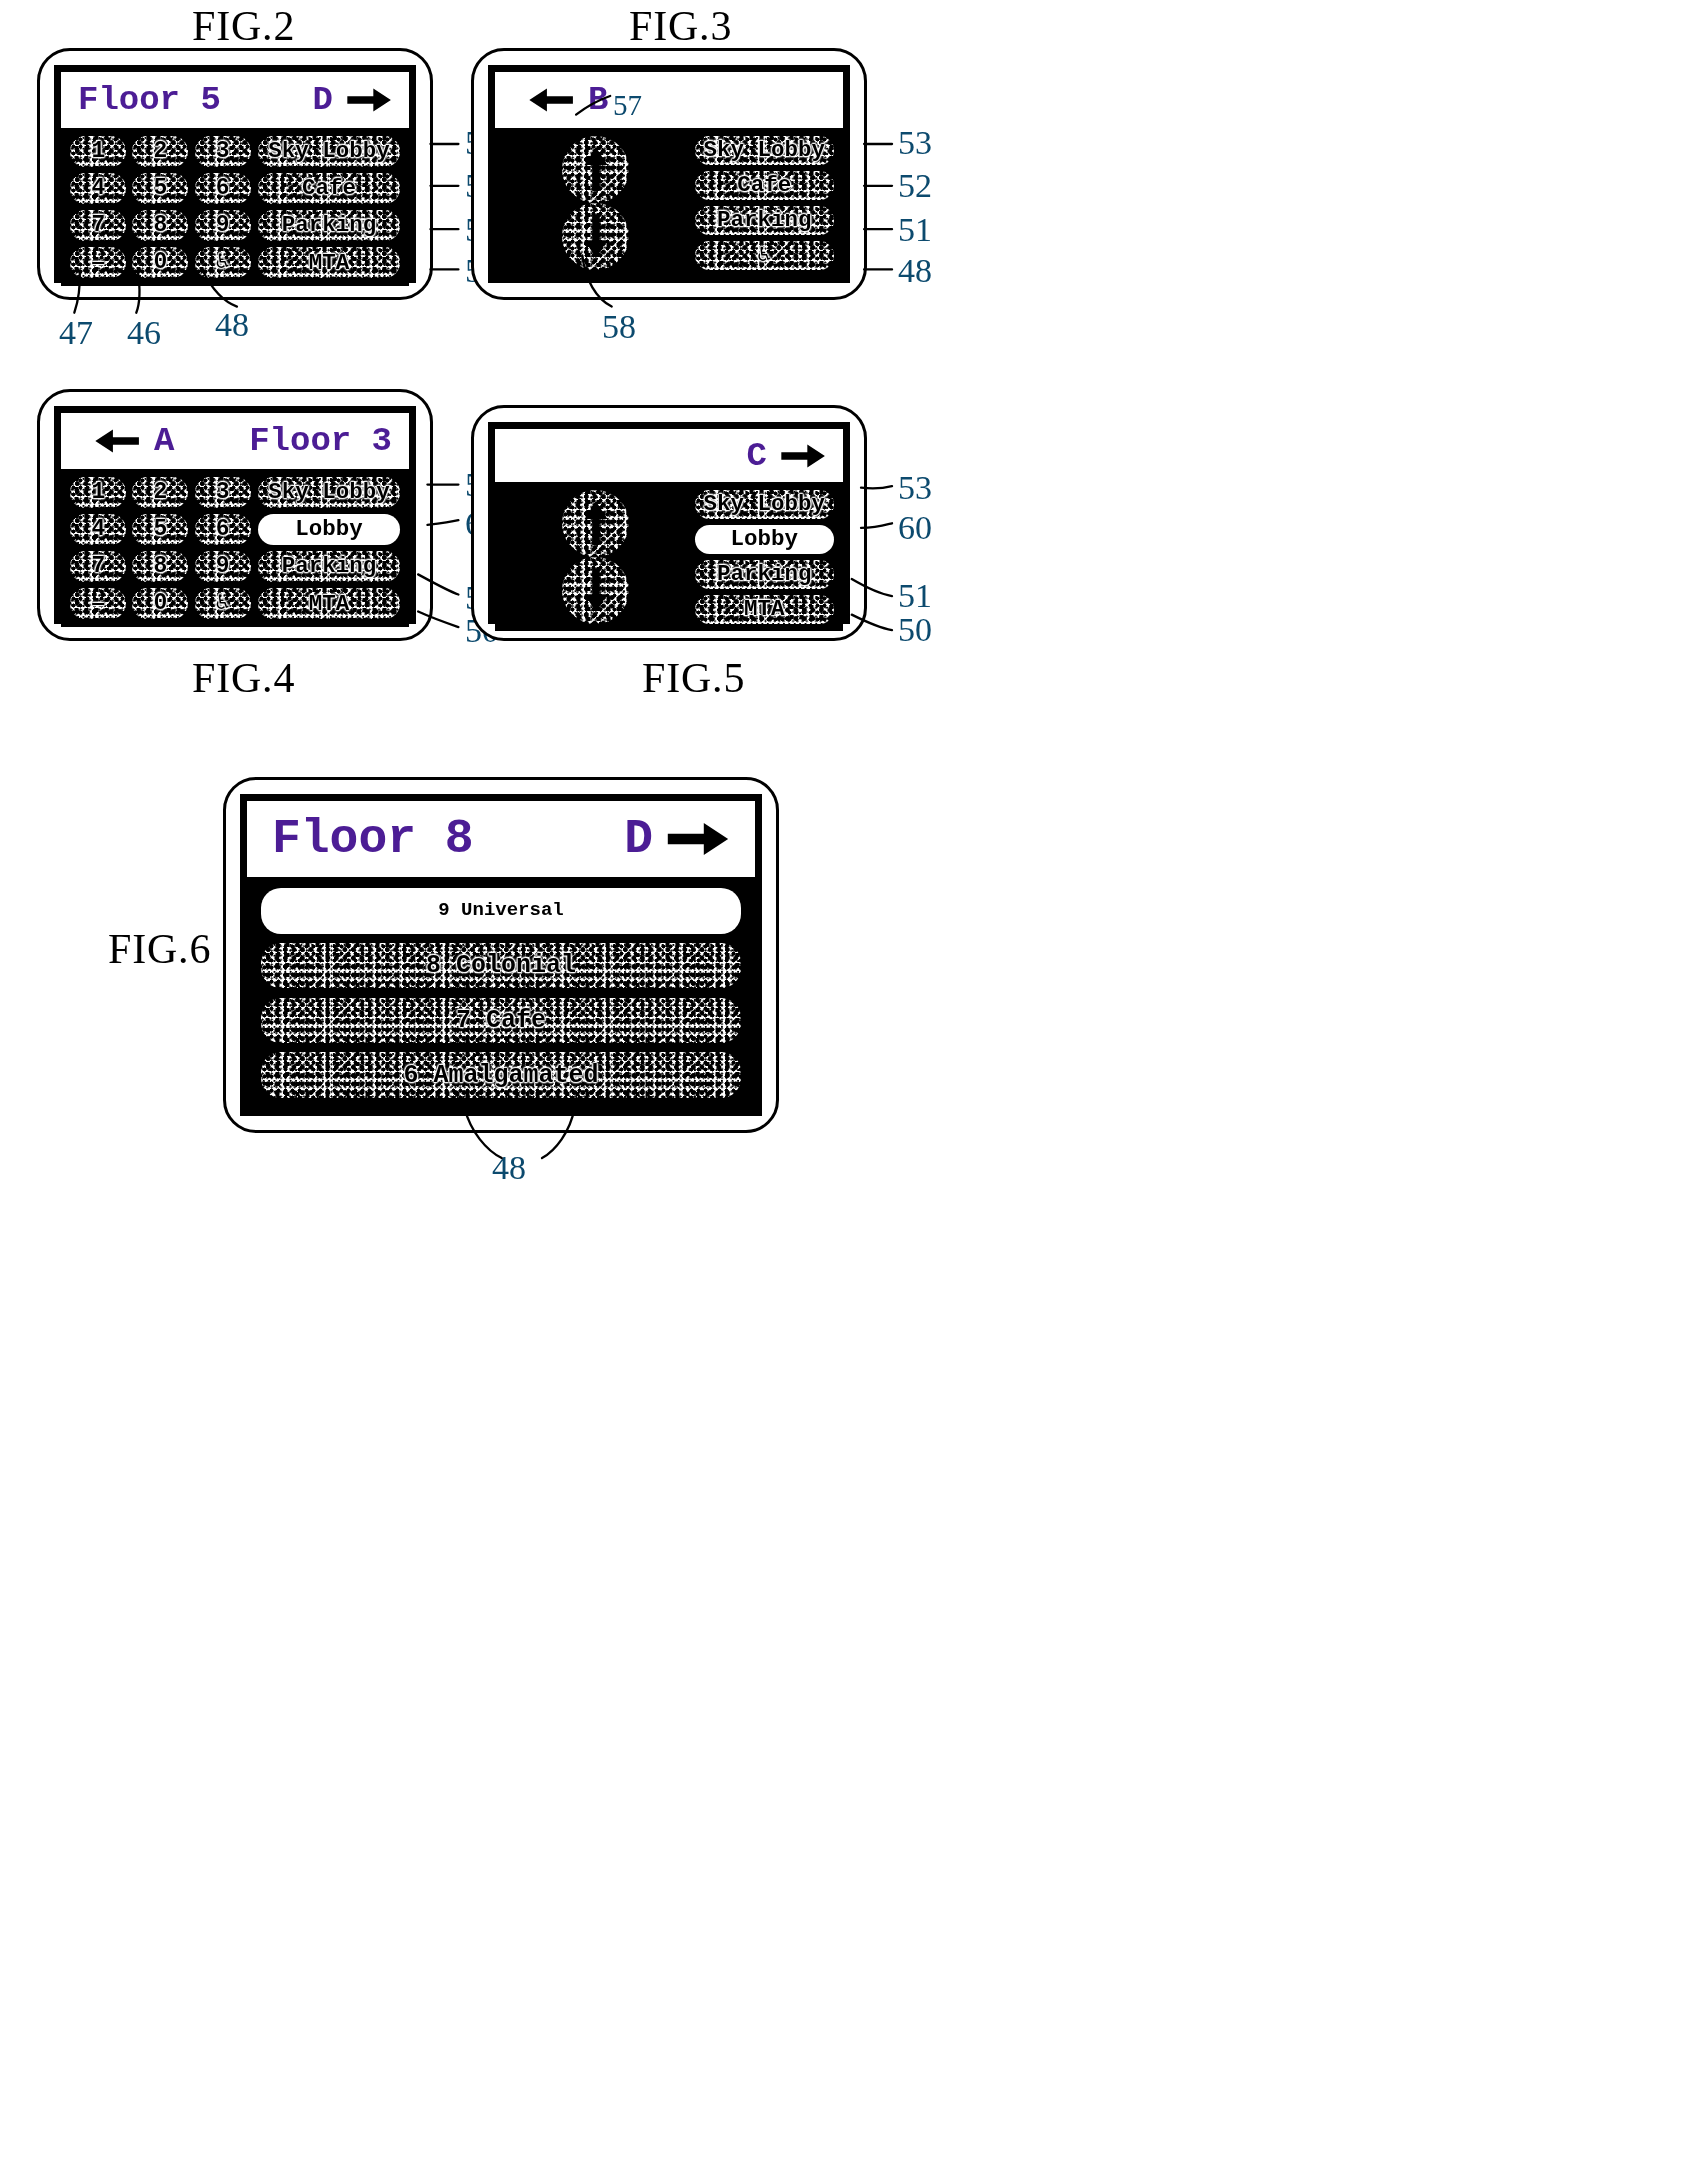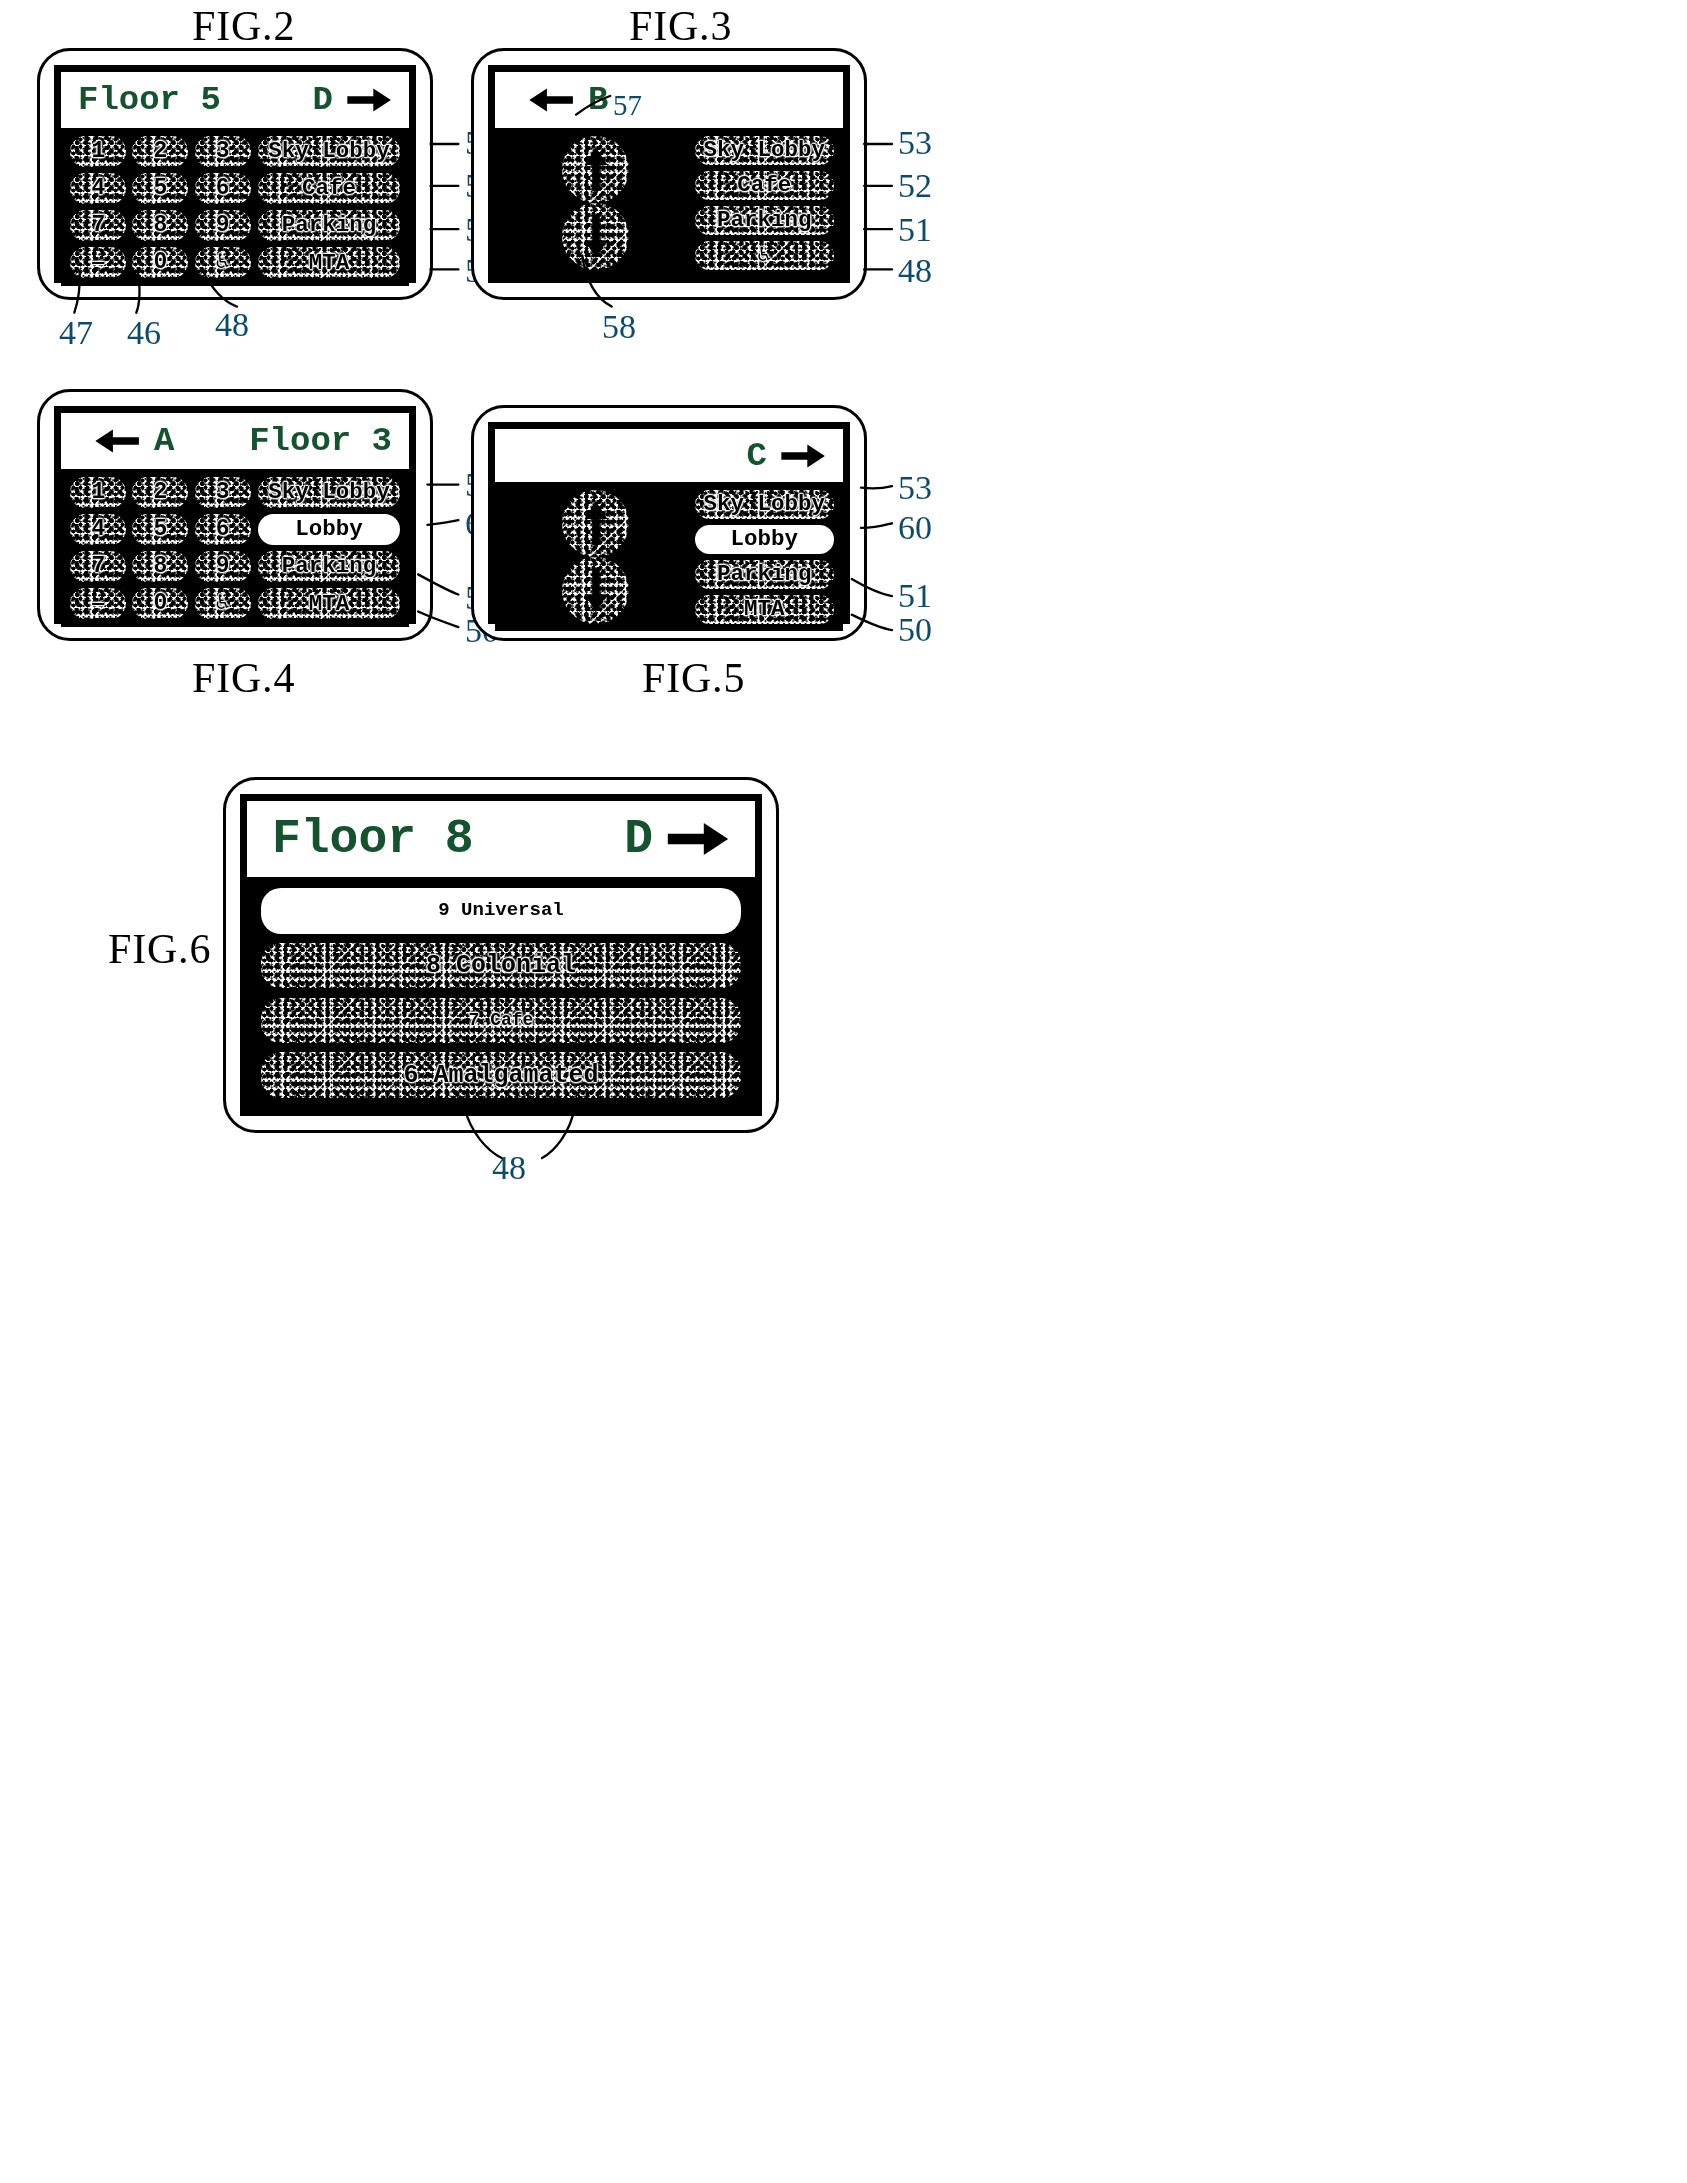--- a/index.html
+++ b/index.html
@@ -31,21 +31,21 @@
   .screen{
     position:relative;
     width:100%;height:100%;
     border:7px solid #000;
     background:#000;
     box-sizing:border-box;
     display:flex;flex-direction:column;
   }
   .header{
     background:#fff;
-    color:#14532d;
+    color:#4c1d95;
     display:flex;
     align-items:center;
     box-sizing:border-box;
     flex:0 0 auto;
     position:relative;
     font-family:"Liberation Mono", monospace;
   }
   .header .htext{
     font-family:"Liberation Mono", monospace;
     font-weight:700;
@@ -394,21 +394,21 @@
       </span>
     </div>
     <div class="body" style="padding:11px 14px;gap:11px;">
       <div class="destcol" style="flex:1;gap:9.3px;">
         <div class="key white" style="flex:1;font-size:19px;">
             <span class="lbl">9 Universal</span>
           </div>
         <div class="key spk" style="flex:1;font-size:25px;">
             <span class="lbl">8 Colonial</span>
           </div>
-        <div class="key spk" style="flex:1;font-size:18px;">
+        <div class="key spk" style="flex:1;font-size:25px;">
             <span class="lbl">7 Cafe</span>
           </div>
         <div class="key spk" style="flex:1;font-size:25px;">
             <span class="lbl">6 Amalgamated</span>
           </div>
       </div>
     </div>
   </div>
 </div>
 <div class="ref" style="left:492px;top:1151px;">48</div>

